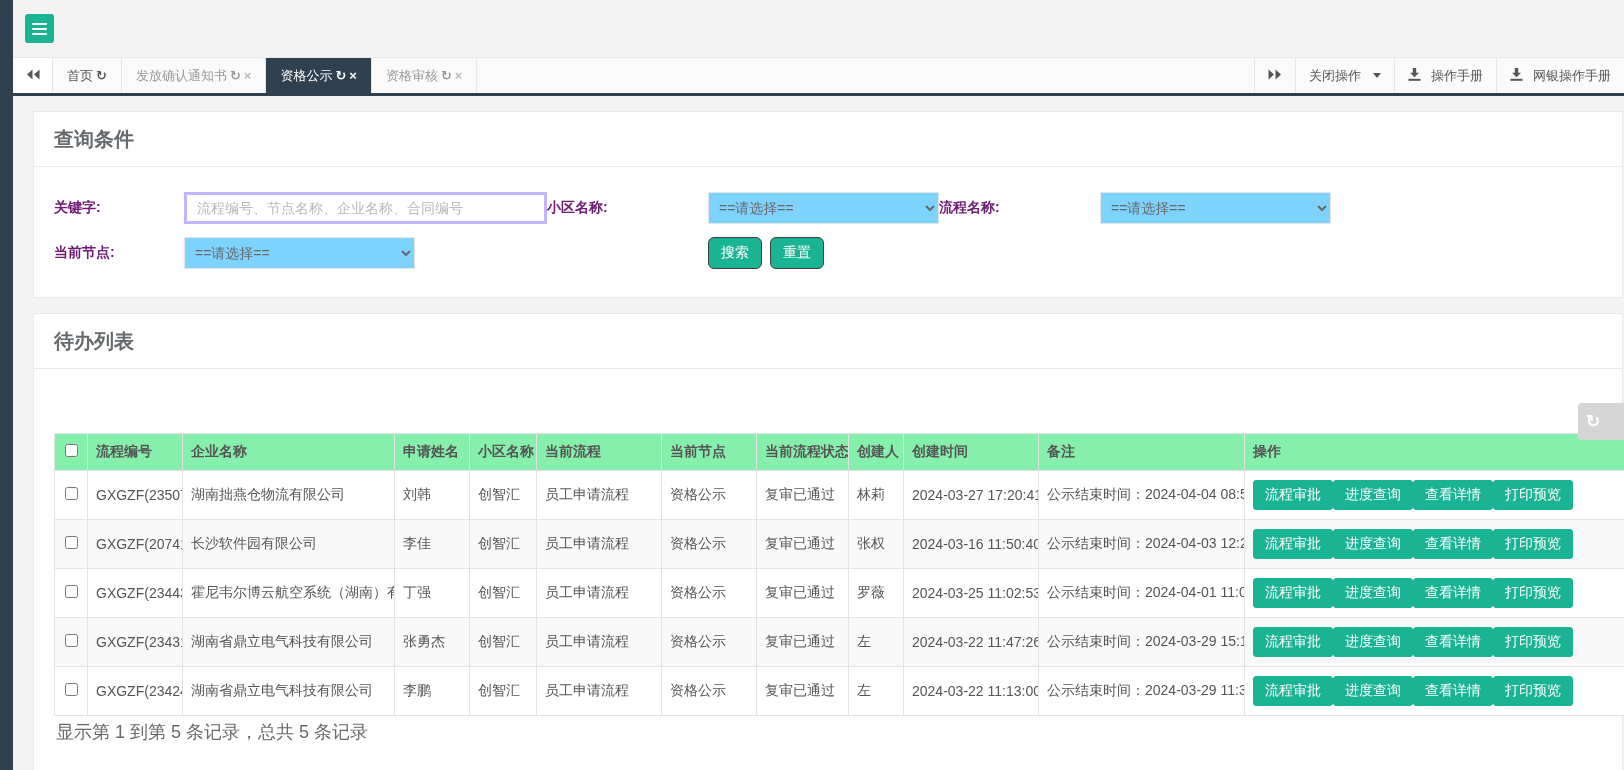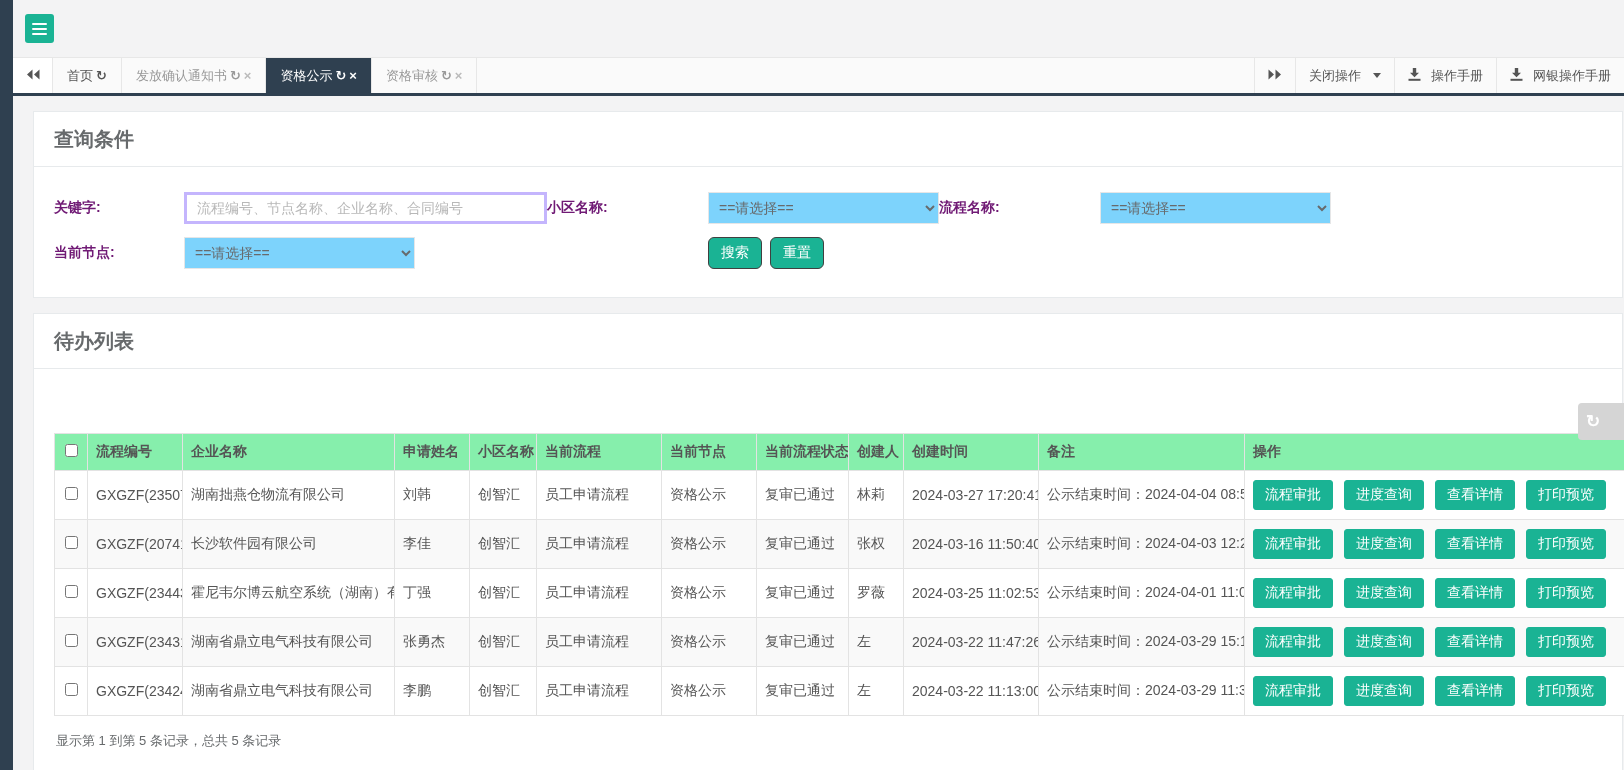--- a/index.html
+++ b/index.html
@@ -57,22 +57,22 @@
   .toolbar { height:44px; position:relative; }
   .refresh-btn { position:absolute; top:14px; right:-46px; width:70px; height:37px; background:#d5d5d5; border:none; border-radius:4px;
     color:#fff; font-size:17px; font-weight:bold; text-align:left; padding-left:8px; cursor:pointer; }
 
   table.grid { border-collapse:collapse; width:1590px; table-layout:fixed; font-size:14px; color:#555; }
   .grid th, .grid td { border:1px solid #e3e3e3; padding:8px; vertical-align:middle; text-align:left; overflow:hidden; white-space:nowrap; }
   .grid thead th { background:#86efac; font-weight:bold; color:#555; height:37px; }
   .grid tbody td { height:49px; background:#fff; }
   .grid tbody tr:nth-child(even) td { background:#f9f9f9; }
   .grid .chk-col { text-align:center; }
-  .act-btn { background:#1ab394; color:#fff; border:1px solid #1ab394; border-radius:3px; font-size:14px; padding:5px 11px; margin-right:11px; cursor:pointer; font-family:inherit; }
-  .pager { margin-top:16px; font-size:13px; color:#676a6c; padding-left:2px; }
+  .act-btn { background:#1ab394; color:#fff; border:1px solid #1ab394; border-radius:3px; font-size:14px; padding:5px 11px; cursor:pointer; font-family:inherit; }
+  .pager { margin-top:4px; font-size:18px; color:#676a6c; padding-left:2px; }
 </style>
 </head>
 <body>
 
 <div class="side-strip"></div>
 
 <div class="main">
 
   <header class="topbar">
     <button class="menu-toggle">

